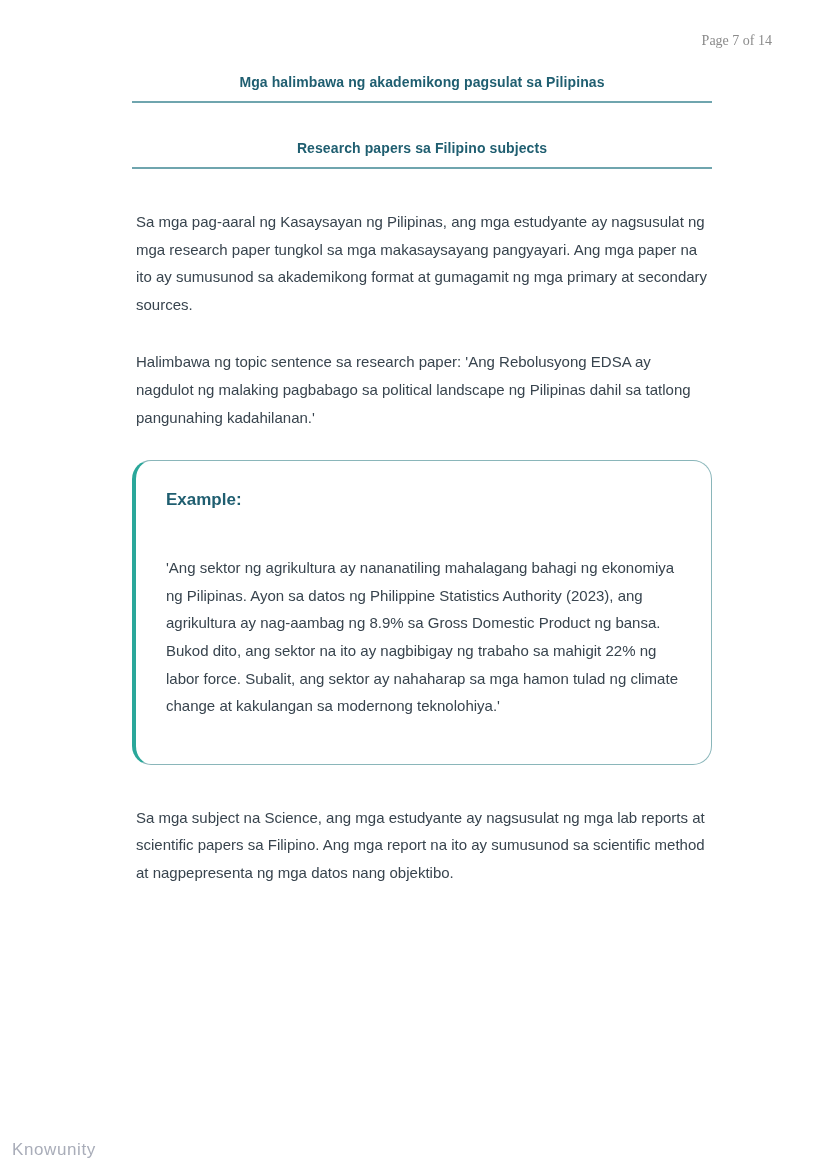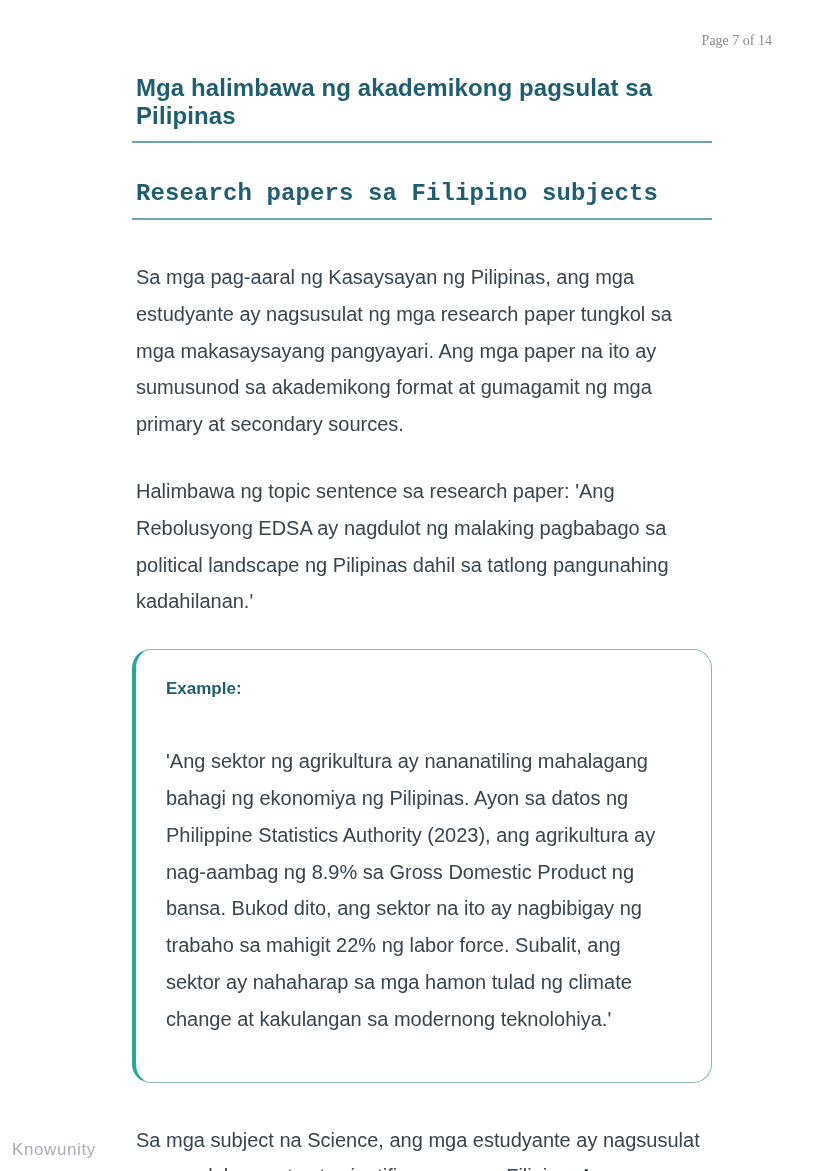--- a/index.html
+++ b/index.html
@@ -29,30 +29,31 @@
     font-size:14px;
     color:var(--c-pagenum);
   }
   .content{
     position:absolute;
     left:120px;
     top:58px;
     width:588px;
   }
   .doc-title, .section-heading{
-    font-size:24px;
+    font-size:14px;
     font-weight:700;
     color:var(--c-heading);
     letter-spacing:0.1px;
     padding-bottom:11px;
     border-bottom:2px solid var(--c-underline);
+    text-align:center;
   }
-  .section-heading{margin-top:33px;font-family:Liberation Mono, monospace;}
+  .section-heading{margin-top:33px;}
   .para{
-    font-size:20px;
+    font-size:15px;
     line-height:1.84;
     color:var(--c-body);
   }
   .para-first{margin-top:35px;}
   .para-next{margin-top:22px;}
   .example-box{
     margin-top:25px;
     border:1.5px solid var(--c-box-border);
     border-left:4px solid var(--c-box-accent);
     border-radius:19px;

